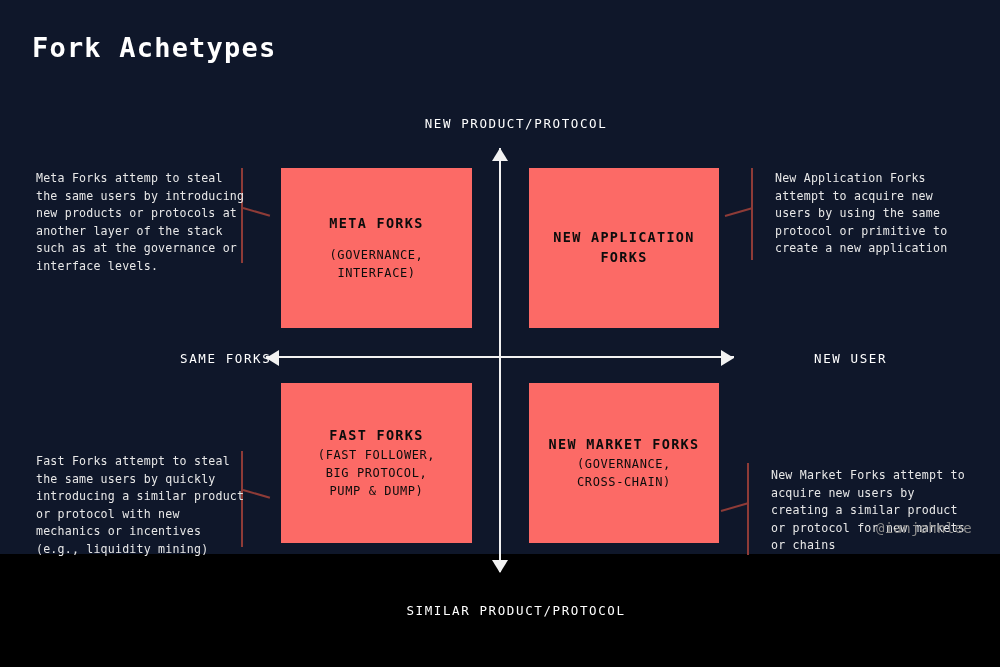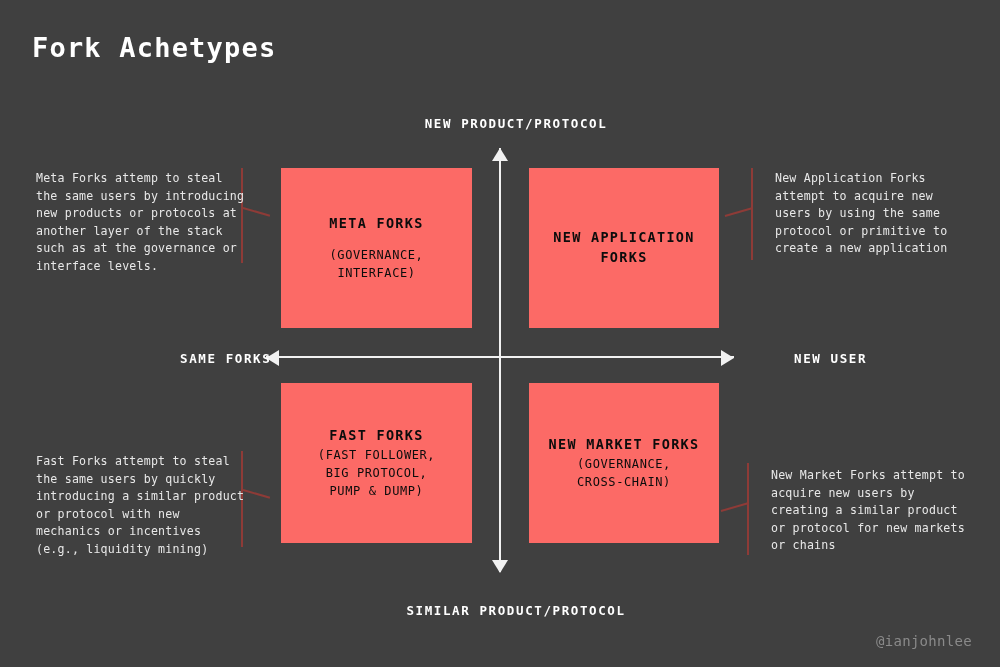--- a/index.html
+++ b/index.html
@@ -5,22 +5,22 @@
 <style>
   * { margin:0; padding:0; box-sizing:border-box; }
   html, body {
     background:#000;
     width:1000px; height:667px;
     overflow:hidden;
     font-family:"DejaVu Sans Mono", monospace;
   }
   #canvas {
     position:relative;
-    width:1000px; height:667px;
-    background:#404040;
+    width:1000px; height:554px;
+    background:#0f172a;
   }
 
   
   .title {
     position:absolute;
     left:32px; top:32px;
     color:#ffffff;
     font-size:27px;
     font-weight:bold;
     letter-spacing:1.2px;
@@ -67,29 +67,29 @@
     border-top:8px solid transparent;
     border-bottom:8px solid transparent;
     border-left:13px solid #f2f2f2;
   }
 
   
   .axis-label {
     position:absolute;
     color:#ffffff;
     font-size:12.5px;
-    font-weight:bold;
+    font-weight:normal;
     letter-spacing:1.6px;
     white-space:nowrap;
     padding-left:32px;
   }
   .axis-label-top    { left:500px; top:116px; transform:translateX(-50%); }
   .axis-label-bottom { left:500px; top:603px; transform:translateX(-50%); }
   .axis-label-left   { left:148px; top:351px; }
-  .axis-label-right  { left:762px; top:351px; }
+  .axis-label-right  { left:782px; top:351px; }
 
   
   .box {
     position:absolute;
     background:#fc6a66;
     display:flex;
     flex-direction:column;
     align-items:center;
     justify-content:center;
     text-align:center;

